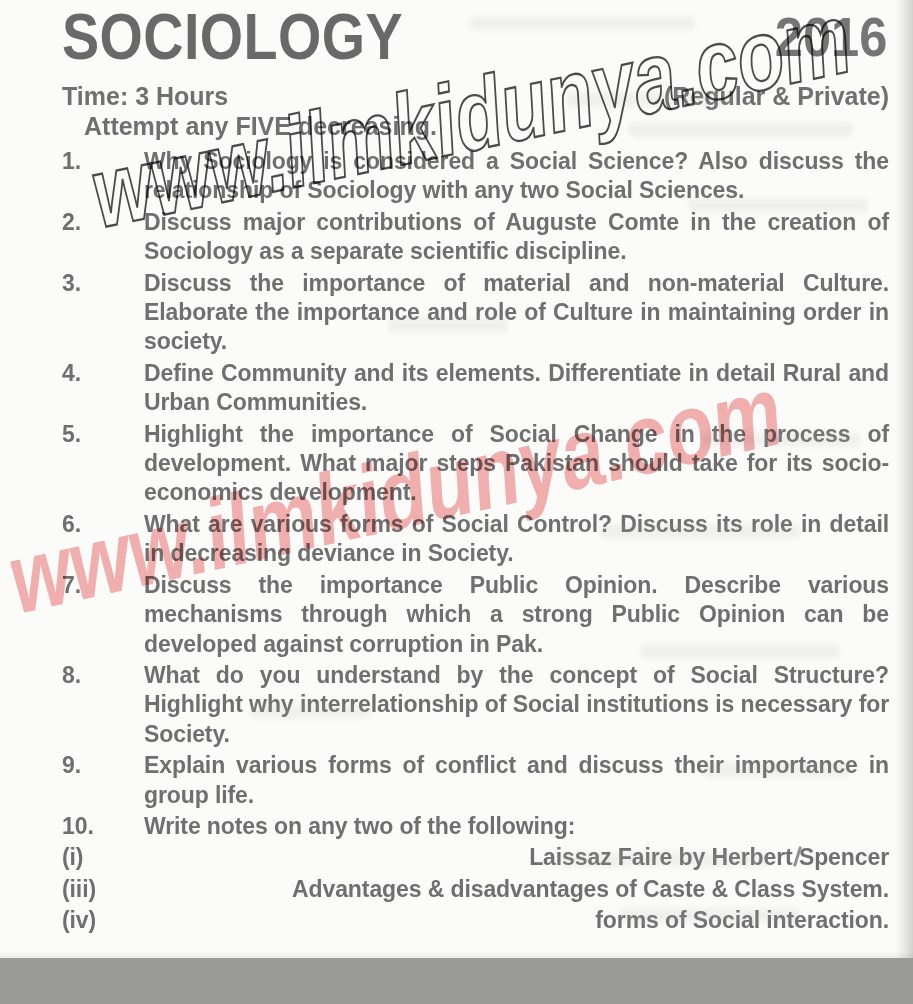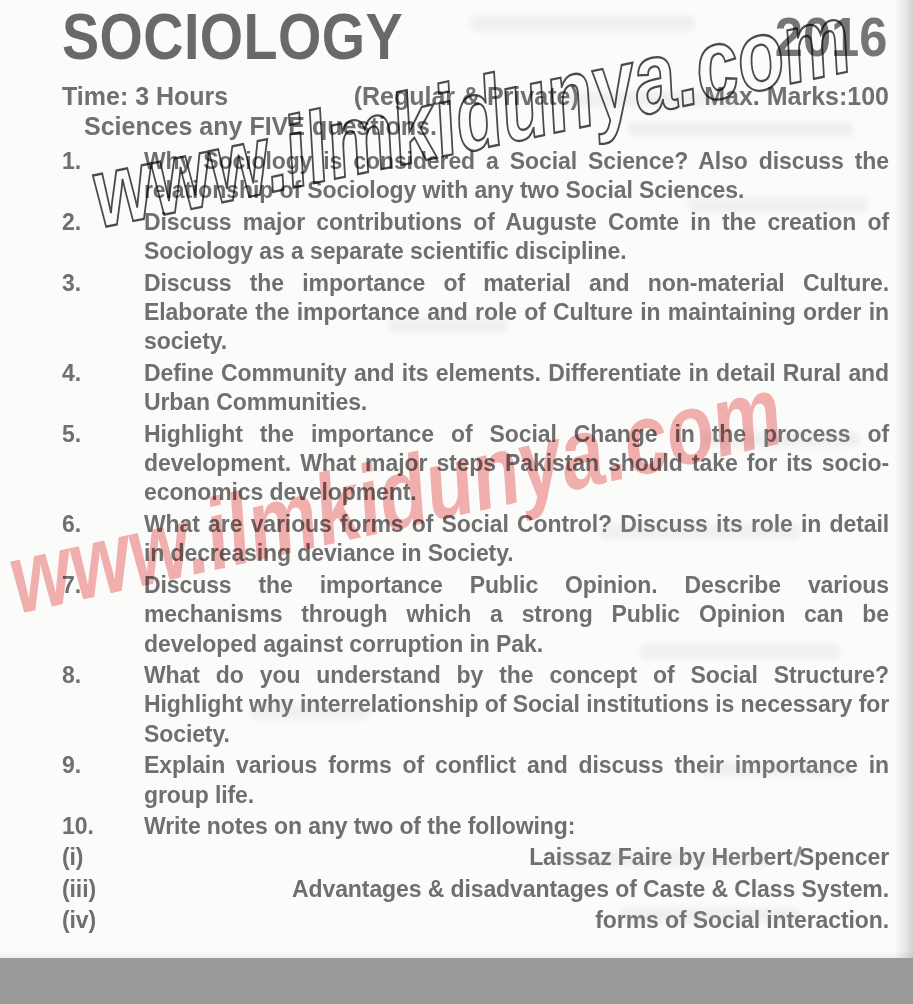--- a/index.html
+++ b/index.html
@@ -67,25 +67,24 @@
 <body>
 
 <div class="page">
 
   <h1 class="title">SOCIOLOGY</h1>
   <div class="year">2016</div>
 
   <div class="meta-row">
     <span>Time: 3 Hours</span>
     <span>(Regular &amp; Private)</span>
-    <span>Max. Marks:100</span>
   </div>
 
   <div class="instr-row">
-    <span class="instr-text">Sciences any FIVE questions.</span>
+    <span class="instr-text">Attempt any FIVE decreasing.</span>
   </div>
 
   <div class="questions">
     <div class="q">
       <span class="qnum">1.</span>
       <span class="qtext">Why Sociology is considered a Social Science? Also discuss the relationship of Sociology with any two Social Sciences.</span>
     </div>
     <div class="q">
       <span class="qnum">2.</span>
       <span class="qtext">Discuss major contributions of Auguste Comte in the creation of Sociology as a separate scientific discipline.</span>

